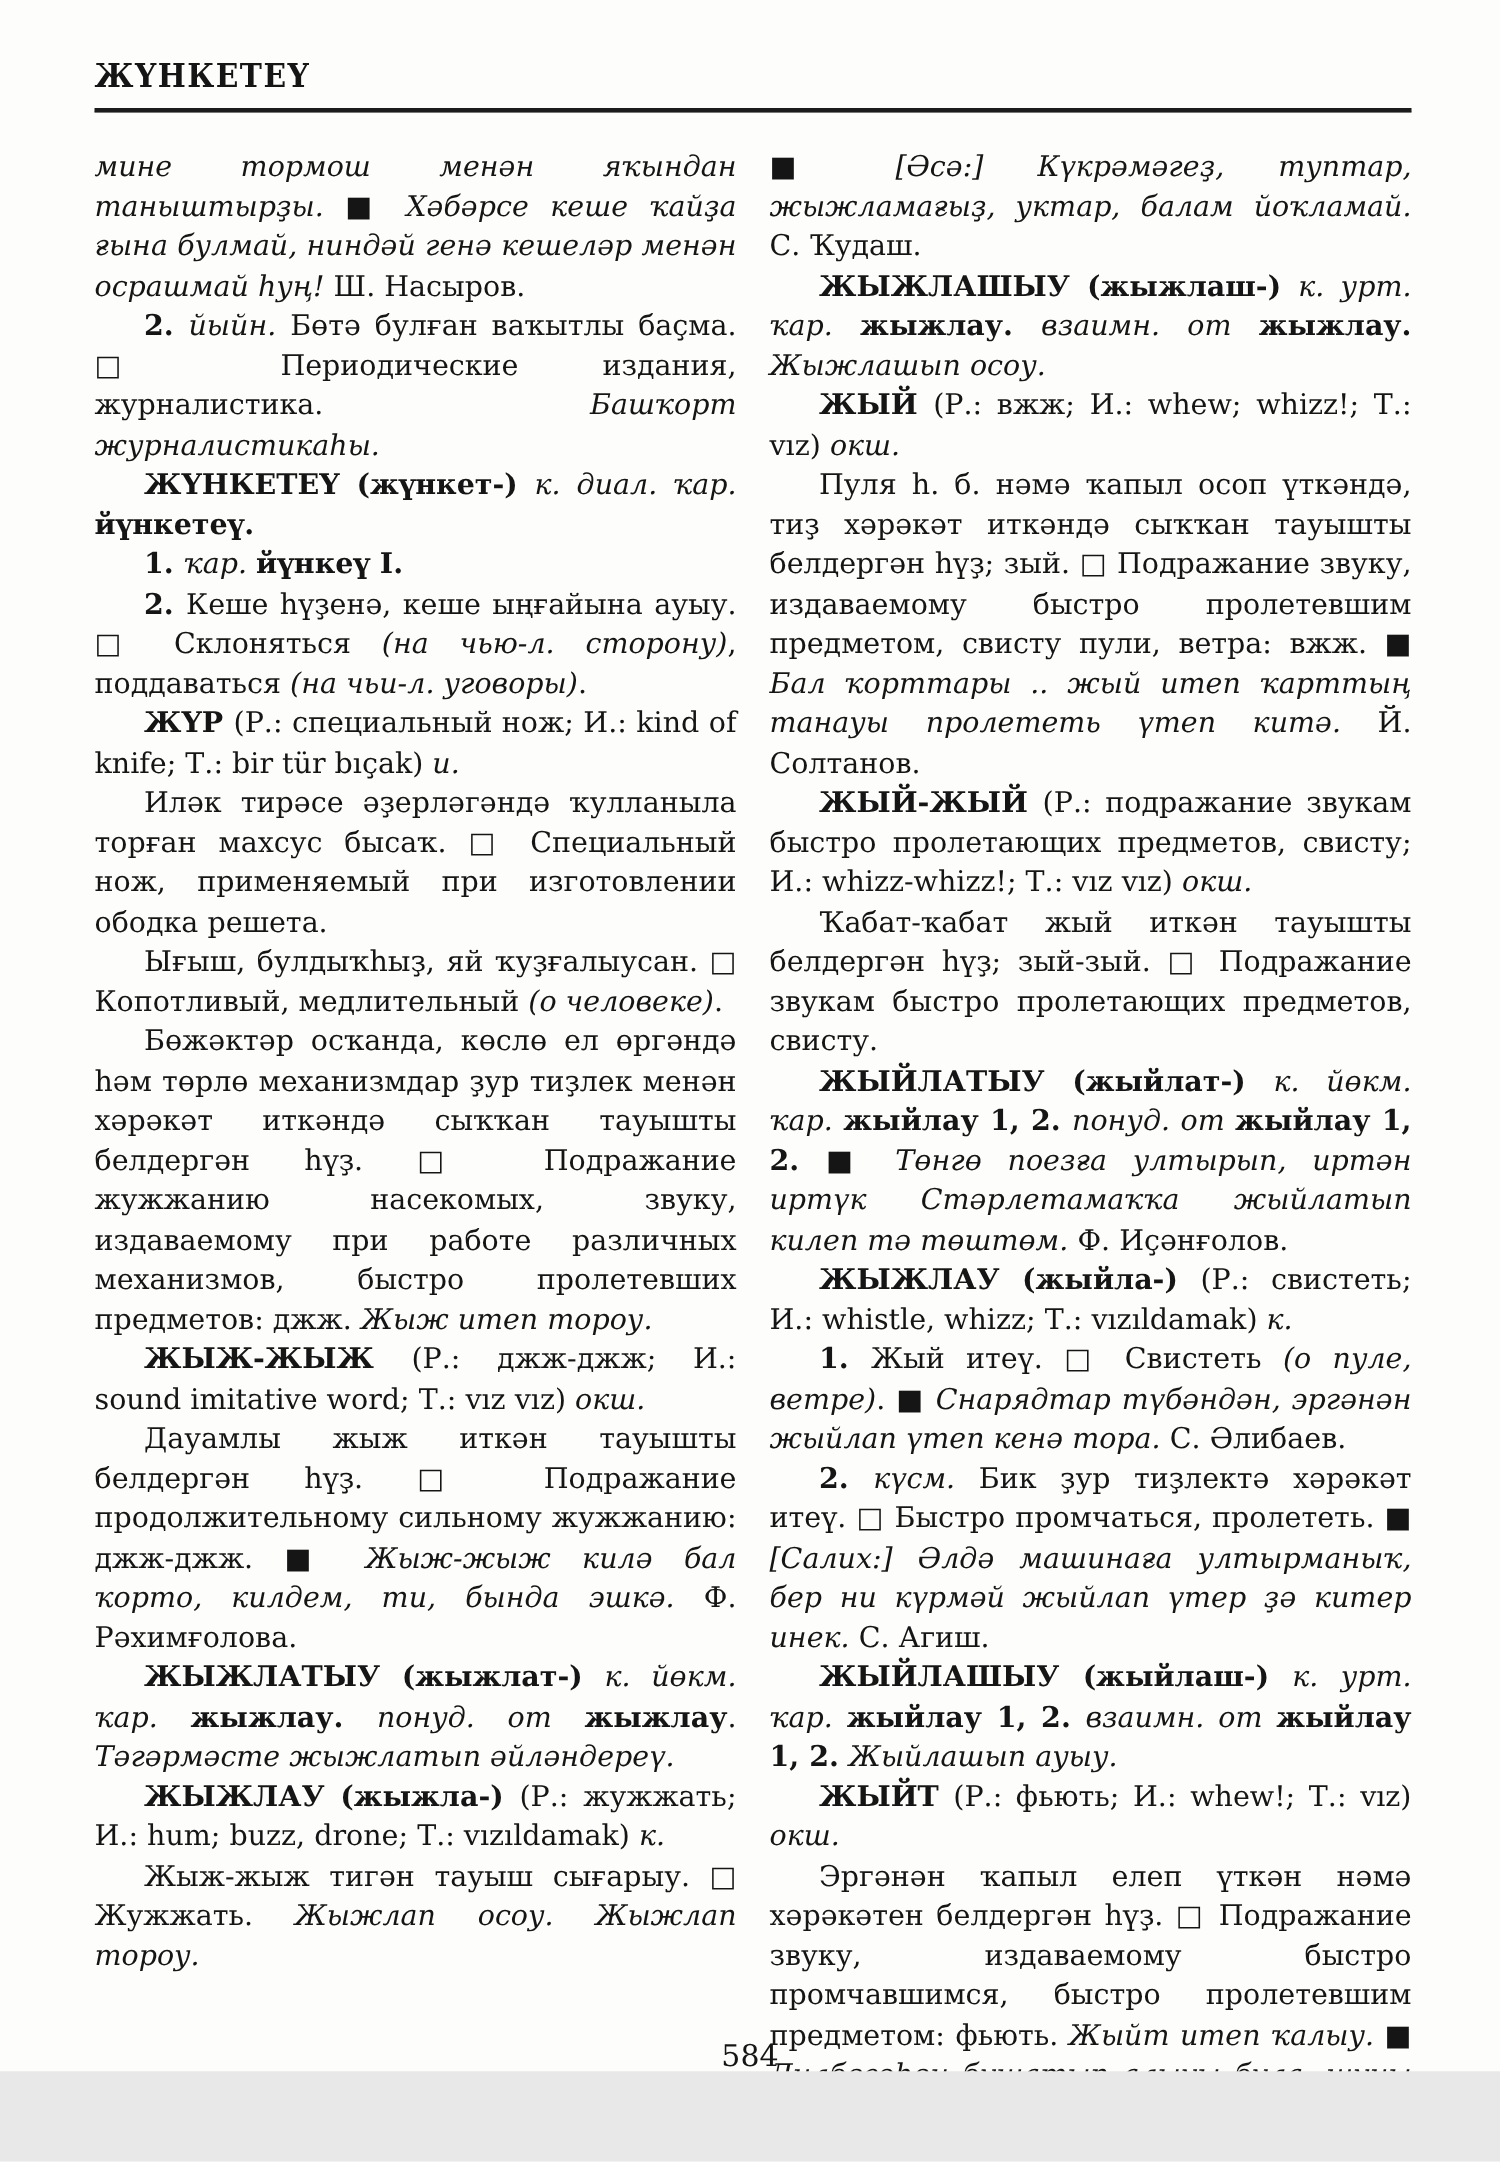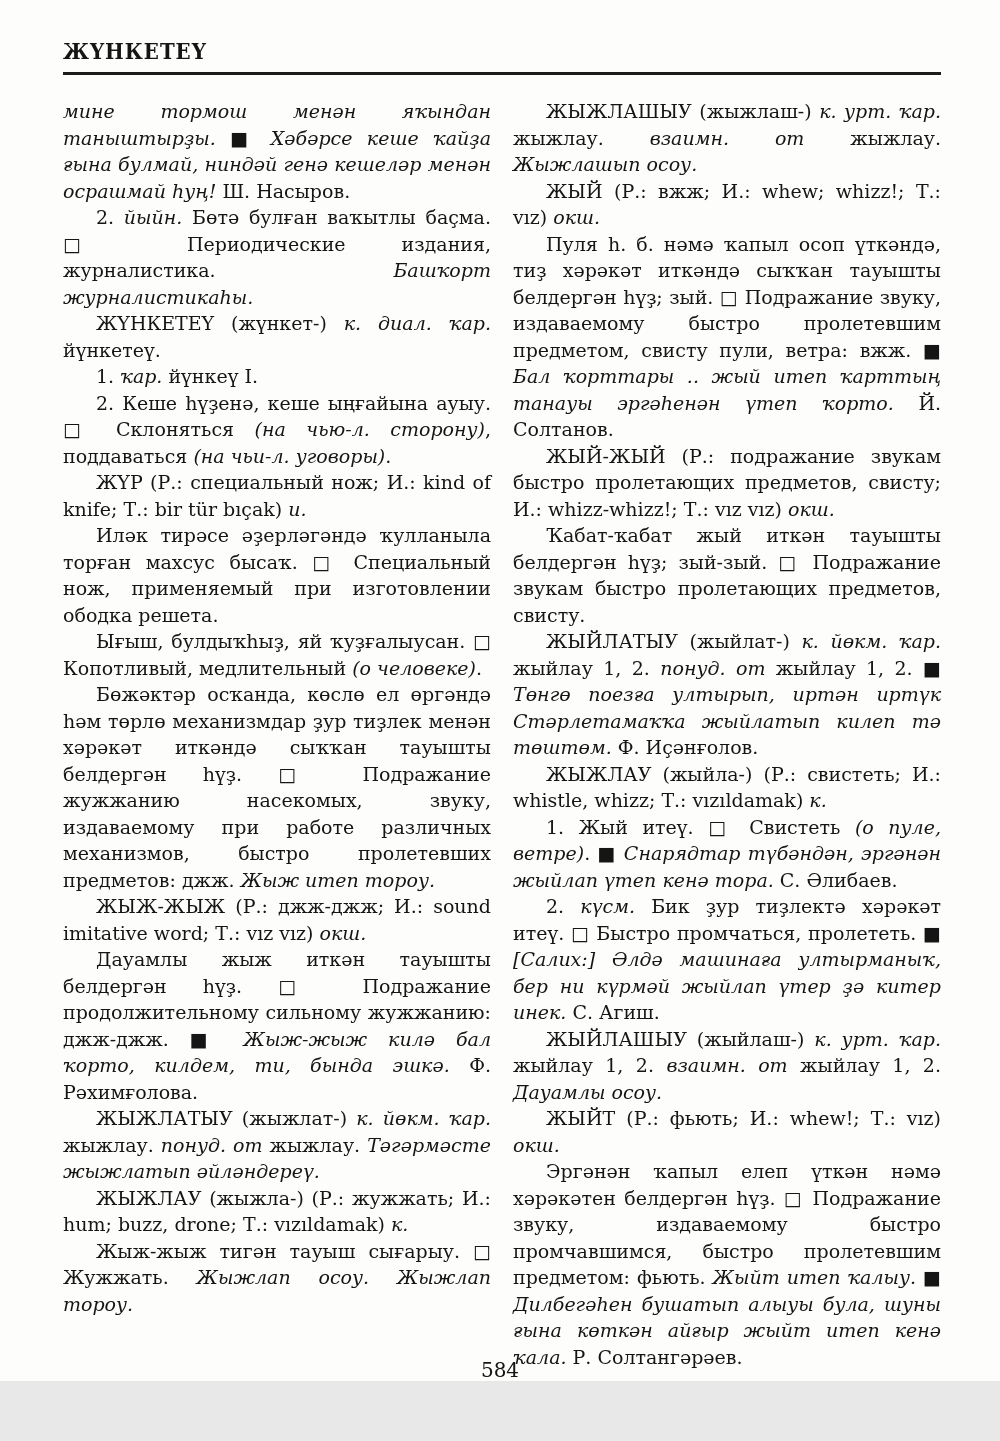--- a/index.html
+++ b/index.html
@@ -33,21 +33,21 @@
   .col{
     flex:1 1 0;
     min-width:0;
     text-align:justify;
     font-size:19px;
     line-height:26.5px;
   }
   .para{margin:0;text-indent:33px;}
   .para.noindent{text-indent:0;}
   .r-n{font-style:normal;font-weight:normal;}
-  .r-b{font-weight:normal;}
+  .r-b{font-weight:bold;}
   .r-i{font-style:italic;}
   .page-number{
     position:absolute;left:0;right:0;top:1358px;
     text-align:center;
     font-size:20px;
   }
 </style>
 </head>
 <body>
 
@@ -66,29 +66,30 @@
         <p class="para"><span class="r-n">Иләк тирәсе әҙерләгәндә ҡулланыла торған махсус бысаҡ. □ Специальный нож, применяемый при изготовлении ободка решета.</span></p>
         <p class="para"><span class="r-n">Ығыш, булдыҡһыҙ, яй ҡуҙғалыусан. □ Копотливый, медлительный </span><span class="r-i">(о человеке)</span><span class="r-n">.</span></p>
         <p class="para"><span class="r-n">Бөжәктәр осҡанда, көслө ел өргәндә һәм төрлө механизмдар ҙур тиҙлек менән хәрәкәт иткәндә сыҡҡан тауышты белдергән һүҙ. □ Подражание жужжанию насекомых, звуку, издаваемому при работе различных механизмов, быстро пролетевших предметов: джж. </span><span class="r-i">Жыж итеп тороу.</span></p>
         <p class="para"><span class="r-b">ЖЫЖ-ЖЫЖ </span><span class="r-n">(Р.: джж-джж; И.: sound imitative word; Т.: vız vız) </span><span class="r-i">окш.</span></p>
         <p class="para"><span class="r-n">Дауамлы жыж иткән тауышты белдергән һүҙ. □ Подражание продолжительному сильному жужжанию: джж-джж. ■ </span><span class="r-i">Жыж-жыж килә бал ҡорто, килдем, ти, бында эшкә. </span><span class="r-n">Ф. Рәхимғолова.</span></p>
         <p class="para"><span class="r-b">ЖЫЖЛАТЫУ (жыжлат-) </span><span class="r-i">к. йөкм. ҡар. </span><span class="r-b">жыжлау. </span><span class="r-i">понуд. от </span><span class="r-b">жыжлау</span><span class="r-n">. </span><span class="r-i">Тәгәрмәсте жыжлатып әйләндереү.</span></p>
         <p class="para"><span class="r-b">ЖЫЖЛАУ (жыжла-) </span><span class="r-n">(Р.: жужжать; И.: hum; buzz, drone; Т.: vızıldamak) </span><span class="r-i">к.</span></p>
         <p class="para"><span class="r-n">Жыж-жыж тигән тауыш сығарыу. □ Жужжать. </span><span class="r-i">Жыжлап осоу. Жыжлап тороу.</span></p>
       </div>
     <div class="col">
+        <p class="para noindent"><span class="r-n">■ </span><span class="r-i">[Әсә:] Күкрәмәгеҙ, туптар, жыжламағыҙ, уктар, балам йоҡламай. </span><span class="r-n">С. Ҡудаш.</span></p>
         <p class="para"><span class="r-b">ЖЫЖЛАШЫУ (жыжлаш-) </span><span class="r-i">к. урт. ҡар. </span><span class="r-b">жыжлау. </span><span class="r-i">взаимн. от </span><span class="r-b">жыжлау. </span><span class="r-i">Жыжлашып осоу.</span></p>
         <p class="para"><span class="r-b">ЖЫЙ </span><span class="r-n">(Р.: вжж; И.: whew; whizz!; Т.: vız) </span><span class="r-i">окш.</span></p>
-        <p class="para"><span class="r-n">Пуля һ. б. нәмә ҡапыл осоп үткәндә, тиҙ хәрәкәт иткәндә сыҡҡан тауышты белдергән һүҙ; зый. □ Подражание звуку, издаваемому быстро пролетевшим предметом, свисту пули, ветра: вжж. ■ </span><span class="r-i">Бал ҡорттары .. жый итеп ҡарттың танауы эргәһенән үтеп ҡорто. </span><span class="r-n">Й. Солтанов.</span></p>
+        <p class="para"><span class="r-n">Пуля һ. б. нәмә ҡапыл осоп үткәндә, тиҙ хәрәкәт иткәндә сыҡҡан тауышты белдергән һүҙ; зый. □ Подражание звуку, издаваемому быстро пролетевшим предметом, свисту пули, ветра: вжж. ■ </span><span class="r-i">Бал ҡорттары .. жый итеп ҡарттың танауы пролететь үтеп китә. </span><span class="r-n">Й. Солтанов.</span></p>
         <p class="para"><span class="r-b">ЖЫЙ-ЖЫЙ </span><span class="r-n">(Р.: подражание звукам быстро пролетающих предметов, свисту; И.: whizz-whizz!; Т.: vız vız) </span><span class="r-i">окш.</span></p>
         <p class="para"><span class="r-n">Ҡабат-ҡабат жый иткән тауышты белдергән һүҙ; зый-зый. □ Подражание звукам быстро пролетающих предметов, свисту.</span></p>
         <p class="para"><span class="r-b">ЖЫЙЛАТЫУ (жыйлат-) </span><span class="r-i">к. йөкм. ҡар. </span><span class="r-b">жыйлау 1, 2. </span><span class="r-i">понуд. от </span><span class="r-b">жыйлау 1, 2. </span><span class="r-n">■ </span><span class="r-i">Төнгө поезға ултырып, иртән иртүк Стәрлетамаҡҡа жыйлатып килеп тә төштөм. </span><span class="r-n">Ф. Иҫәнғолов.</span></p>
         <p class="para"><span class="r-b">ЖЫЖЛАУ (жыйла-) </span><span class="r-n">(Р.: свистеть; И.: whistle, whizz; Т.: vızıldamak) </span><span class="r-i">к.</span></p>
         <p class="para"><span class="r-b">1. </span><span class="r-n">Жый итеү. □ Свистеть </span><span class="r-i">(о пуле, ветре)</span><span class="r-n">. ■ </span><span class="r-i">Снарядтар түбәндән, эргәнән жыйлап үтеп кенә тора. </span><span class="r-n">С. Әлибаев.</span></p>
         <p class="para"><span class="r-b">2. </span><span class="r-i">күсм. </span><span class="r-n">Бик ҙур тиҙлектә хәрәкәт итеү. □ Быстро промчаться, пролететь. ■ </span><span class="r-i">[Салих:] Әлдә машинаға ултырманыҡ, бер ни күрмәй жыйлап үтер ҙә китер инек. </span><span class="r-n">С. Агиш.</span></p>
-        <p class="para"><span class="r-b">ЖЫЙЛАШЫУ (жыйлаш-) </span><span class="r-i">к. урт. ҡар. </span><span class="r-b">жыйлау 1, 2. </span><span class="r-i">взаимн. от </span><span class="r-b">жыйлау 1, 2. </span><span class="r-i">Дауамлы осоу.</span></p>
+        <p class="para"><span class="r-b">ЖЫЙЛАШЫУ (жыйлаш-) </span><span class="r-i">к. урт. ҡар. </span><span class="r-b">жыйлау 1, 2. </span><span class="r-i">взаимн. от </span><span class="r-b">жыйлау 1, 2. </span><span class="r-i">Жыйлашып ауыу.</span></p>
         <p class="para"><span class="r-b">ЖЫЙТ </span><span class="r-n">(Р.: фьють; И.: whew!; Т.: vız) </span><span class="r-i">окш.</span></p>
         <p class="para"><span class="r-n">Эргәнән ҡапыл елеп үткән нәмә хәрәкәтен белдергән һүҙ. □ Подражание звуку, издаваемому быстро промчавшимся, быстро пролетевшим предметом: фьють. </span><span class="r-i">Жыйт итеп ҡалыу. </span><span class="r-n">■ </span><span class="r-i">Дилбегәһен бушатып алыуы була, шуны ғына көткән айғыр жыйт итеп кенә ҡала. </span><span class="r-n">Р. Солтангәрәев.</span></p>
       </div>
   </div>
 
   <div class="page-number">584</div>
 </div>
 
 </body></html>

